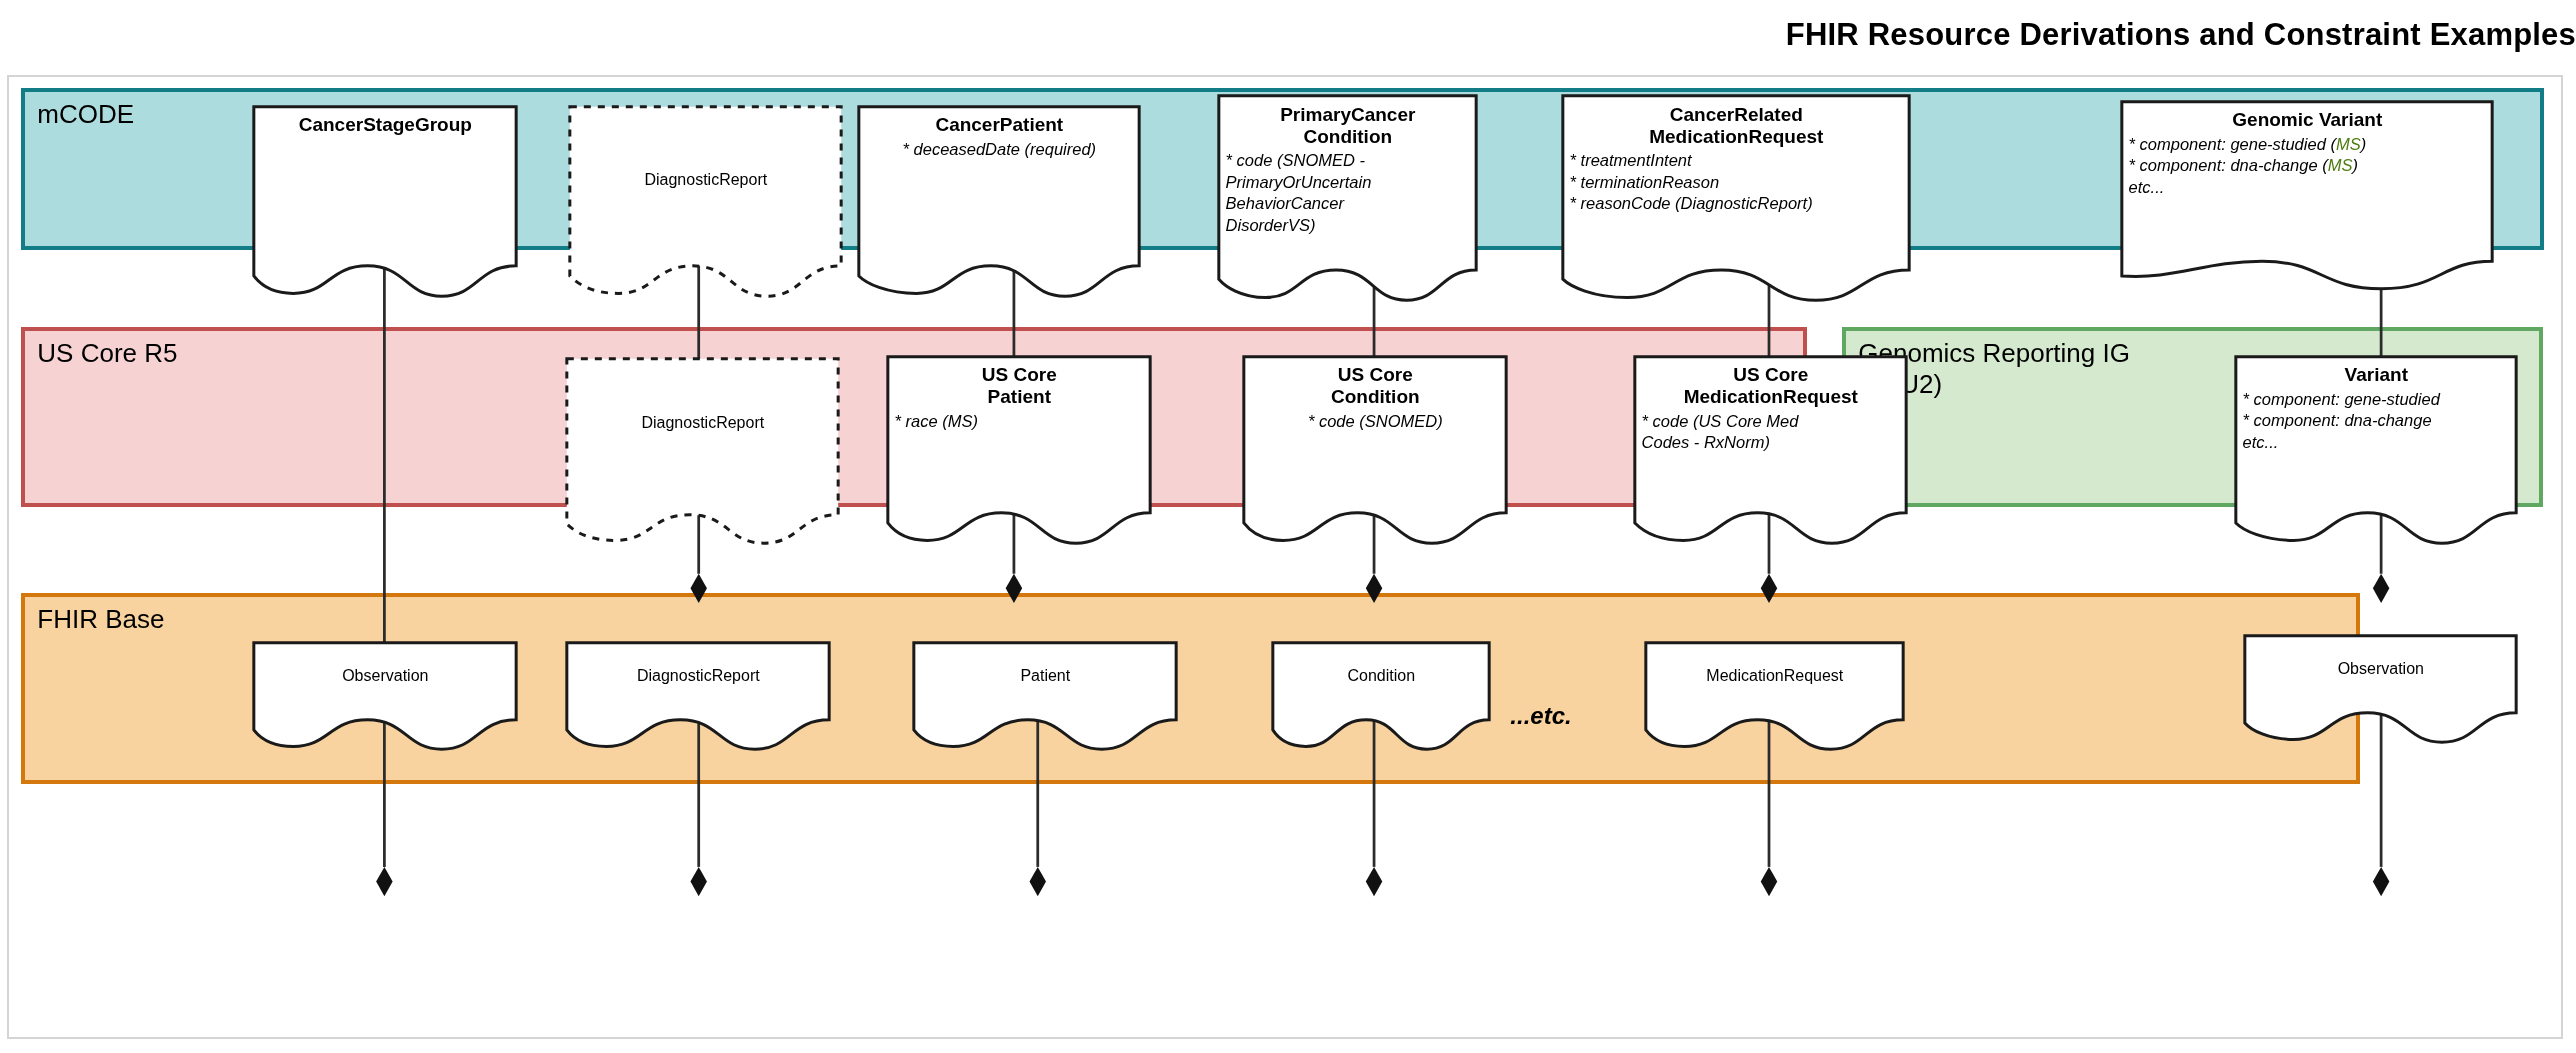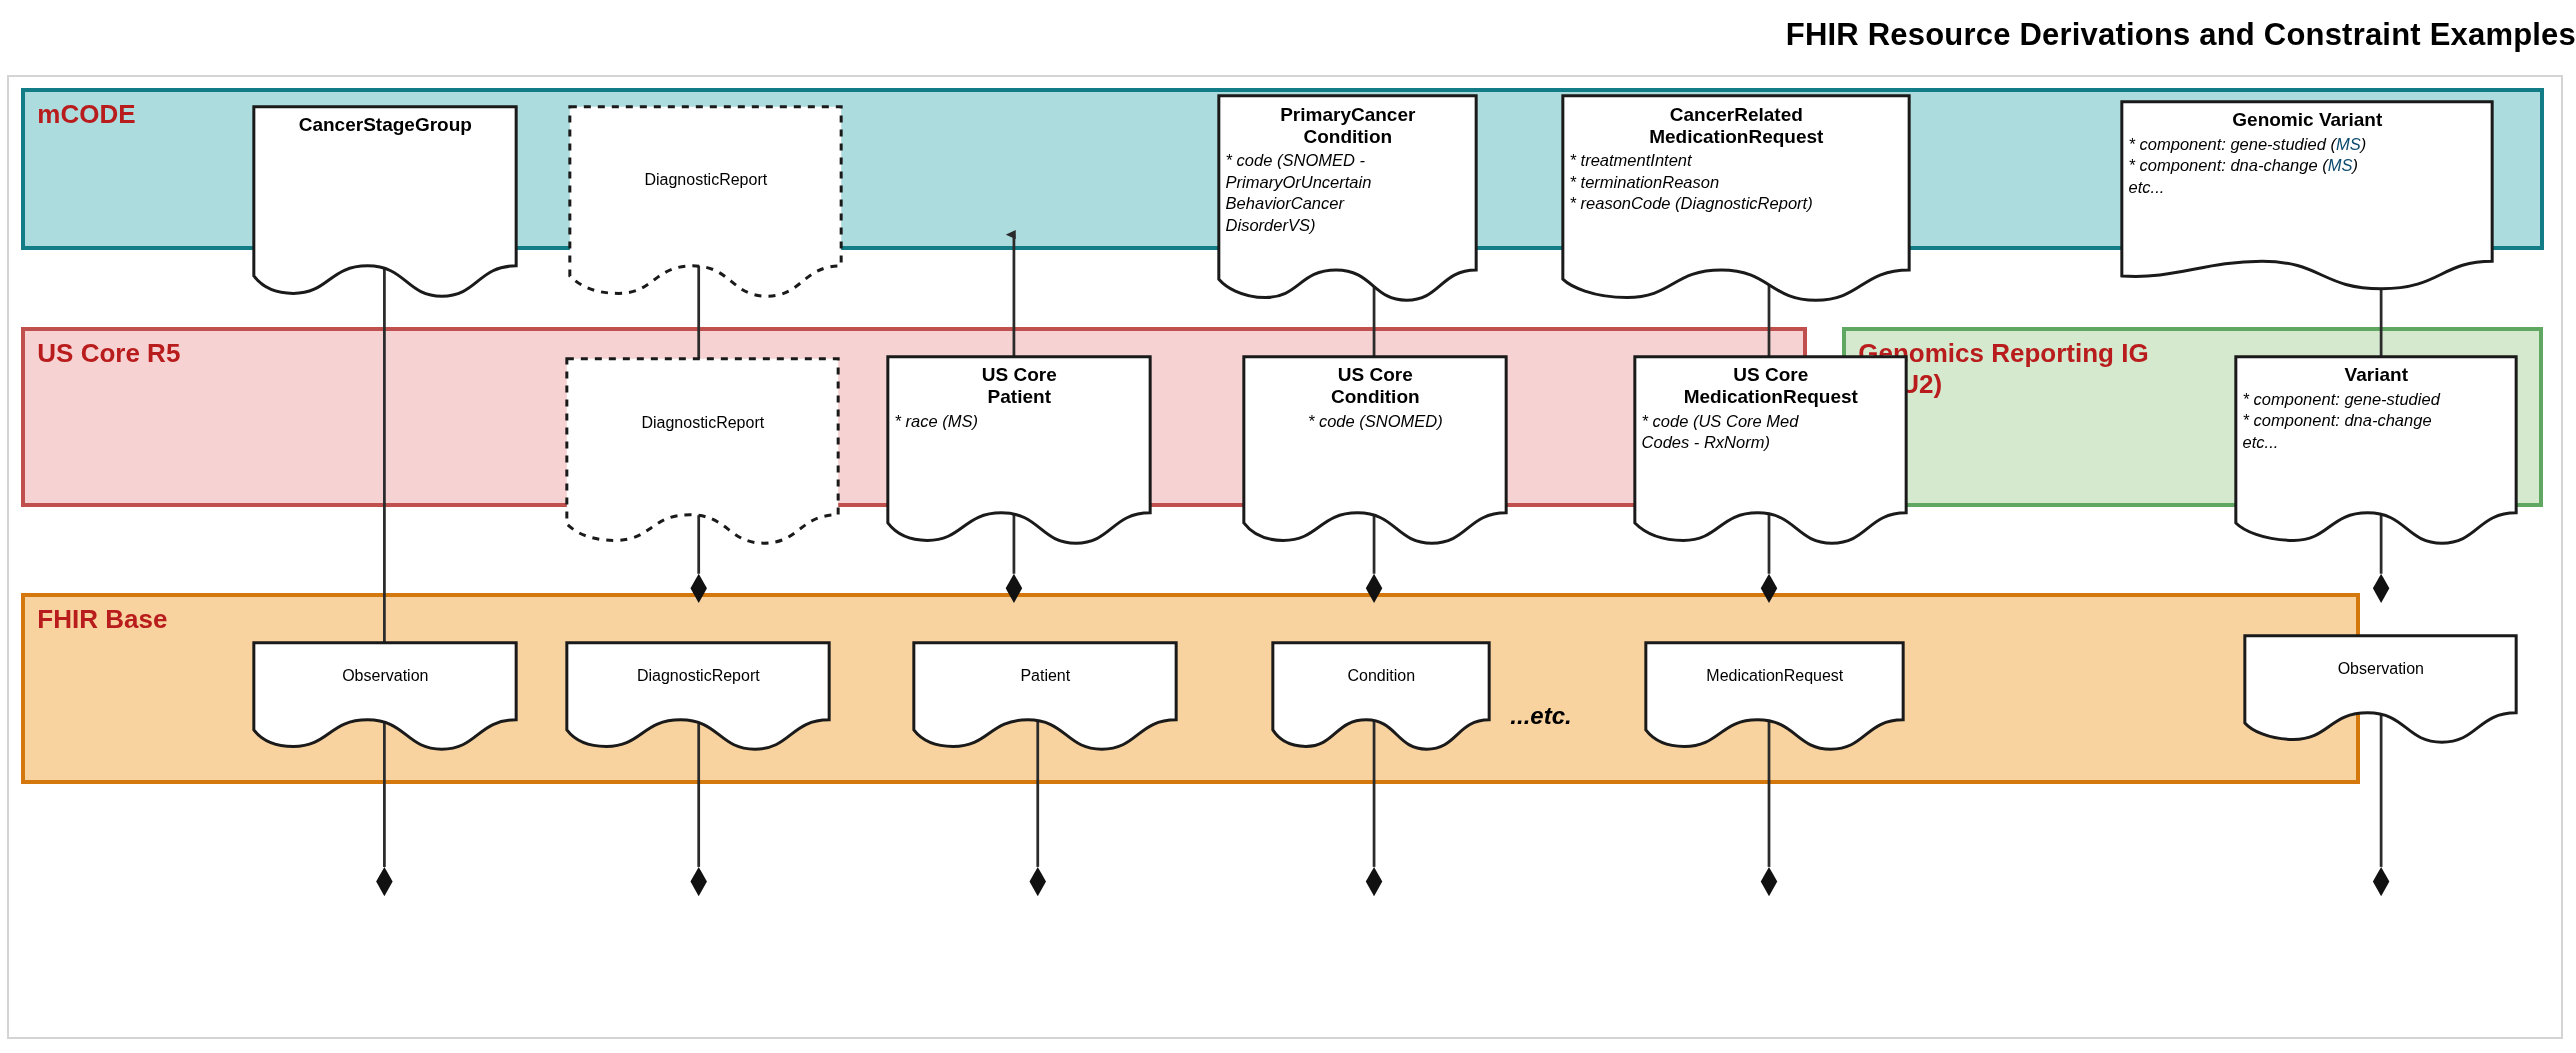--- a/index.html
+++ b/index.html
@@ -11,39 +11,39 @@
   }
 
   
   #outer-frame{
     position:absolute;left:7.3px;top:75px;width:2556px;height:964px;
     background:#ffffff;border:2.8px solid #d4d4d4;box-sizing:border-box;
   }
 
   .band{position:absolute;box-sizing:border-box;}
   .band-label{
-    position:absolute;font-weight:bold;font-size:26px;color:#b91c1c;
+    position:absolute;font-weight:normal;font-size:26px;color:#000000;
     line-height:1.18;white-space:pre-line;
   }
 
   
   .doc{position:absolute;box-sizing:border-box;}
   .doc svg{position:absolute;left:0;top:0;width:100%;height:100%;overflow:visible;}
   .doc .doc-body{
     position:absolute;left:0;top:0;width:100%;
     box-sizing:border-box;padding:9.2px 8.3px 0 8.3px;
     text-align:center;
   }
   .doc-title{font-weight:bold;font-size:19px;color:#000;line-height:1.16;}
   .doc-title.plain{font-weight:normal;font-size:16px;}
   .doc-attrs{
     margin-top:2.8px;text-align:left;font-style:italic;font-size:16.5px;
     color:#000;line-height:1.30;white-space:pre-line;
   }
-  .doc-attrs .ms{color:#0c4a6e;font-style:italic;}
+  .doc-attrs .ms{color:#4d7c0f;font-style:italic;}
 
   
   .conn{position:absolute;}
 
   .etc-label{position:absolute;font-style:italic;font-weight:bold;font-size:24px;color:#000;}
 </style>
 </head>
 <body>
 
 <div id="page-title">FHIR Resource Derivations and Constraint Examples</div>
@@ -124,20 +124,29 @@
 
   <div class="doc" style="left:559px;top:28px;width:275px;height:193px;">
     <svg viewBox="0 0 300 210" preserveAspectRatio="none">
       <path d="M2,2 L298,2 L298,175 C256,175 256,208 217,208 C178,208 178,175 136,175 C94,175 94,205 55,205 C25,205 10,194 2,186 Z" fill="#ffffff" stroke="#1a1a1a" stroke-width="3" stroke-dasharray="7 7" vector-effect="non-scaling-stroke"></path>
     </svg>
     <div class="doc-body" style="padding-top:66px;">
       <div class="doc-title plain">DiagnosticReport</div>
     </div>
   </div>
 
+  <div class="doc" style="left:848px;top:28px;width:284px;height:193px;">
+    <svg viewBox="0 0 310 210" preserveAspectRatio="none">
+      <path d="M2,2 L308,2 L308,175 C266,175 266,208 227,208 C188,208 188,175 146,175 C104,175 104,205 65,205 C32,205 10,194 2,186 Z" fill="#ffffff" stroke="#1a1a1a" stroke-width="3" vector-effect="non-scaling-stroke"></path>
+    </svg>
+    <div class="doc-body">
+      <div class="doc-title">CancerPatient</div>
+      <div class="doc-attrs" style="text-align:center;">* deceasedDate (required)</div>
+    </div>
+  </div>
 
   <div class="doc" style="left:1208px;top:17.4px;width:261px;height:209px;">
     <svg viewBox="0 0 285 228" preserveAspectRatio="none">
       <path d="M2,2 L283,2 L283,192 C244,192 244,225 207,225 C170,225 170,192 130,192 C90,192 90,222 53,222 C26,222 9,210 2,202 Z" fill="#ffffff" stroke="#1a1a1a" stroke-width="3" vector-effect="non-scaling-stroke"></path>
     </svg>
     <div class="doc-body">
       <div class="doc-title" style="white-space:pre-line;">PrimaryCancer
 Condition</div>
       <div class="doc-attrs">* code (SNOMED -
 PrimaryOrUncertain

